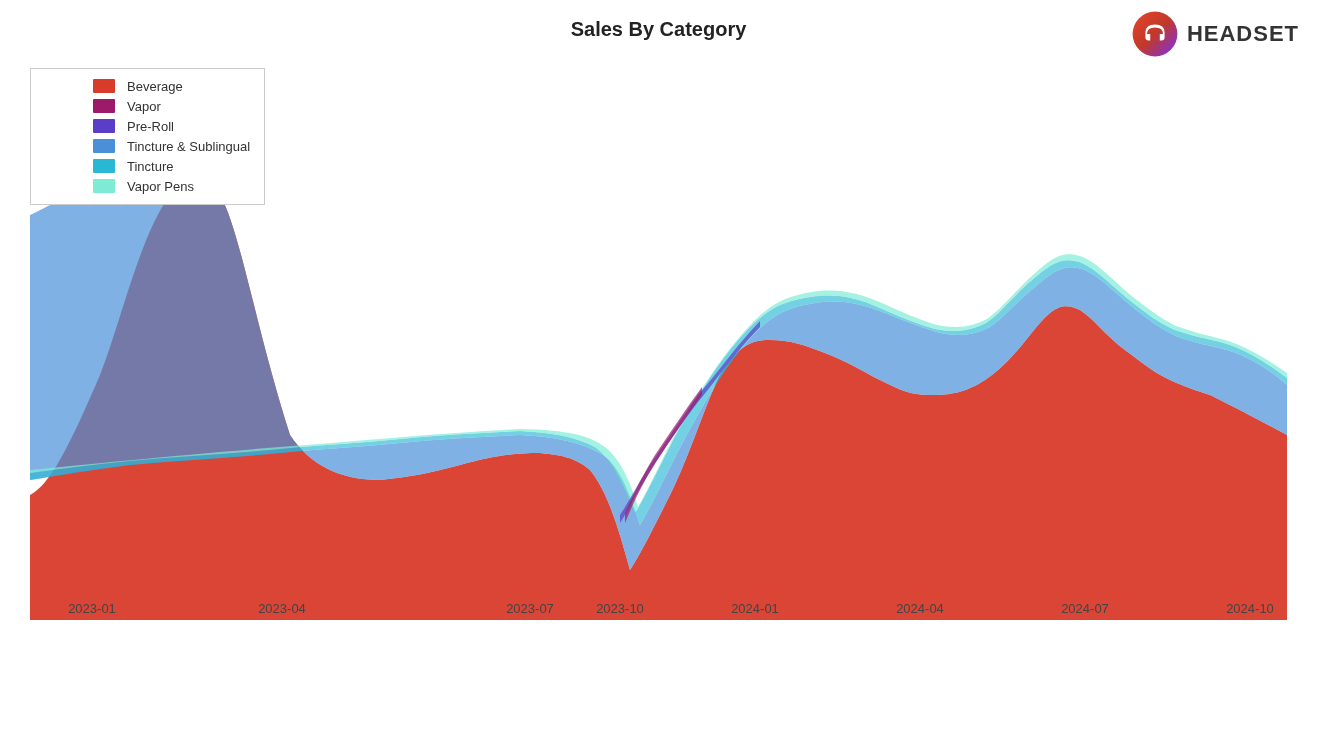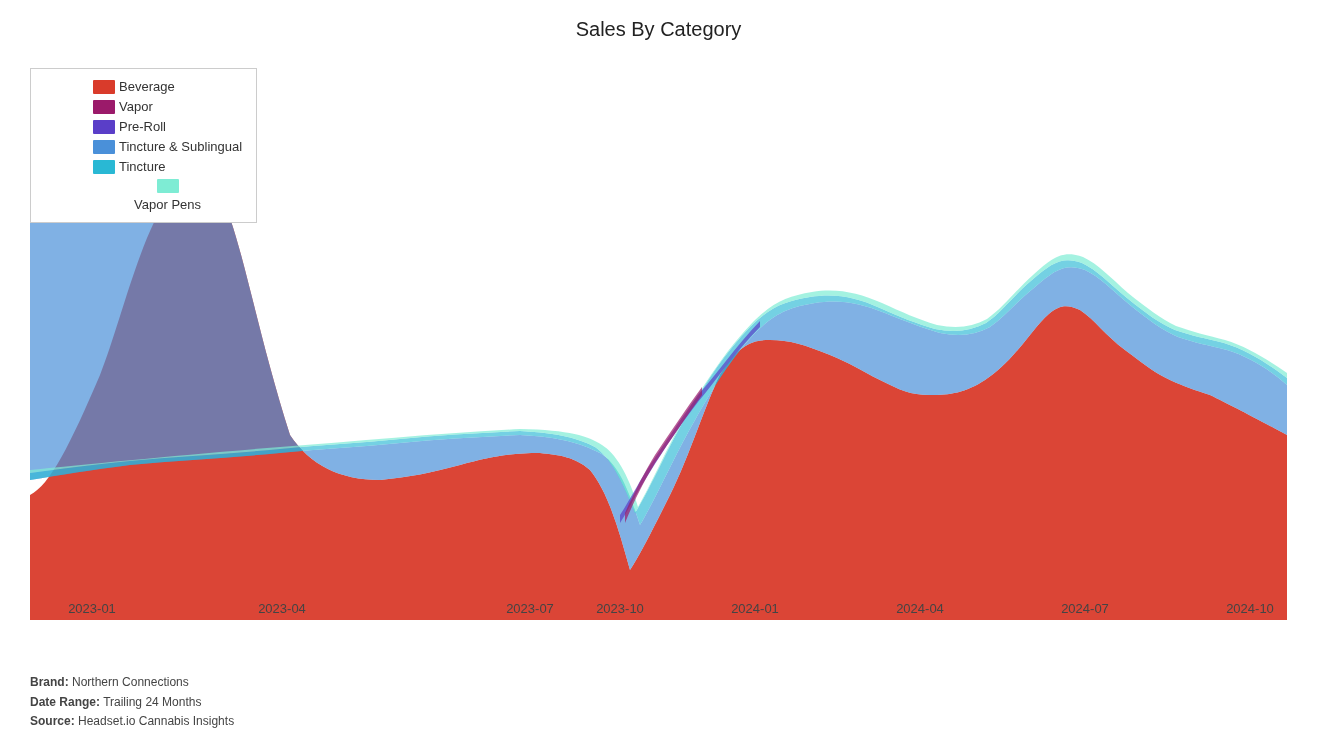--- a/index.html
+++ b/index.html
@@ -12,21 +12,21 @@
     }
     .chart-container {
       width: 1317px;
       height: 741px;
       position: relative;
       background: #fff;
     }
     .chart-title {
       text-align: center;
       font-size: 20px;
-      font-weight: normal;
+      font-weight: bold;
       padding-top: 18px;
       padding-bottom: 10px;
       color: #222;
     }
     .headset-logo {
       position: absolute;
       top: 10px;
       right: 18px;
       display: flex;
       align-items: center;
@@ -46,28 +46,28 @@
       position: absolute;
       top: 68px;
       left: 30px;
       background: #fff;
       border: 1px solid #ccc;
       padding: 10px 14px;
       z-index: 10;
     }
     .legend-item {
       display: flex;
-      align-items: center;
-      gap: 4px;
+      align-items: flex-start;
+      gap: 12px;
       margin-bottom: 5px;
       font-size: 13px;
       color: #333;
       padding-left: 48px;
     }
-    .legend-item:last-child { margin-bottom: 0; flex-direction: column; }
+    .legend-item:last-child { margin-bottom: 0; }
     .legend-color {
       width: 22px;
       height: 14px;
       border-radius: 1px;
       display: inline-block;
     }
     .chart-area {
       position: absolute;
       left: 30px;
       right: 30px;
@@ -82,20 +82,34 @@
       color: #444;
       line-height: 1.6;
     }
     .footer span.label { font-weight: bold; }
   </style>
 </head>
 <body>
 
 <div class="chart-container">
 
+  <div class="headset-logo">
+    <svg class="headset-logo-icon" viewBox="0 0 60 60" xmlns="http://www.w3.org/2000/svg">
+      <defs>
+        <linearGradient id="logoGrad" x1="0%" y1="0%" x2="100%" y2="100%">
+          <stop offset="0%" style="stop-color:#e8442a;stop-opacity:1"></stop>
+          <stop offset="50%" style="stop-color:#c0392b;stop-opacity:1"></stop>
+          <stop offset="100%" style="stop-color:#7b2ff7;stop-opacity:1"></stop>
+        </linearGradient>
+      </defs>
+      <circle cx="30" cy="30" r="28" fill="url(#logoGrad)"></circle>
+      <path d="M18 28 Q18 18 30 18 Q42 18 42 28 L42 34 Q42 38 38 38 L36 38 L36 30 L40 30 Q40 22 30 22 Q20 22 20 30 L24 30 L24 38 L22 38 Q18 38 18 34 Z" fill="white"></path>
+    </svg>
+    <span class="headset-logo-text">HEADSET</span>
+  </div>
 
   <div class="chart-title">Sales By Category</div>
 
   <div class="legend">
 
   <div class="legend-item">
         <span class="legend-color" style="background:#d93b2b;"></span>
                      <span>Beverage</span>
       </div>
       <div class="legend-item">
@@ -284,28 +298,14 @@
     <text x="252" y="548" text-anchor="middle" font-size="13" fill="#444">2023-04</text>
     <text x="500" y="548" text-anchor="middle" font-size="13" fill="#444">2023-07</text>
     <text x="590" y="548" text-anchor="middle" font-size="13" fill="#444">2023-10</text>
     <text x="725" y="548" text-anchor="middle" font-size="13" fill="#444">2024-01</text>
     <text x="890" y="548" text-anchor="middle" font-size="13" fill="#444">2024-04</text>
     <text x="1055" y="548" text-anchor="middle" font-size="13" fill="#444">2024-07</text>
     <text x="1220" y="548" text-anchor="middle" font-size="13" fill="#444">2024-10</text>
 
   </svg>
 
-  <div class="footer">
-    <div>
-      <span class="label">Brand:</span>
-      <span>Northern Connections</span>
-    </div>
-    <div>
-      <span class="label">Date Range:</span>
-      <span>Trailing 24 Months</span>
-    </div>
-    <div>
-      <span class="label">Source:</span>
-      <span>Headset.io Cannabis Insights</span>
-    </div>
-  </div>
 
 </div>
 
 </body></html>

